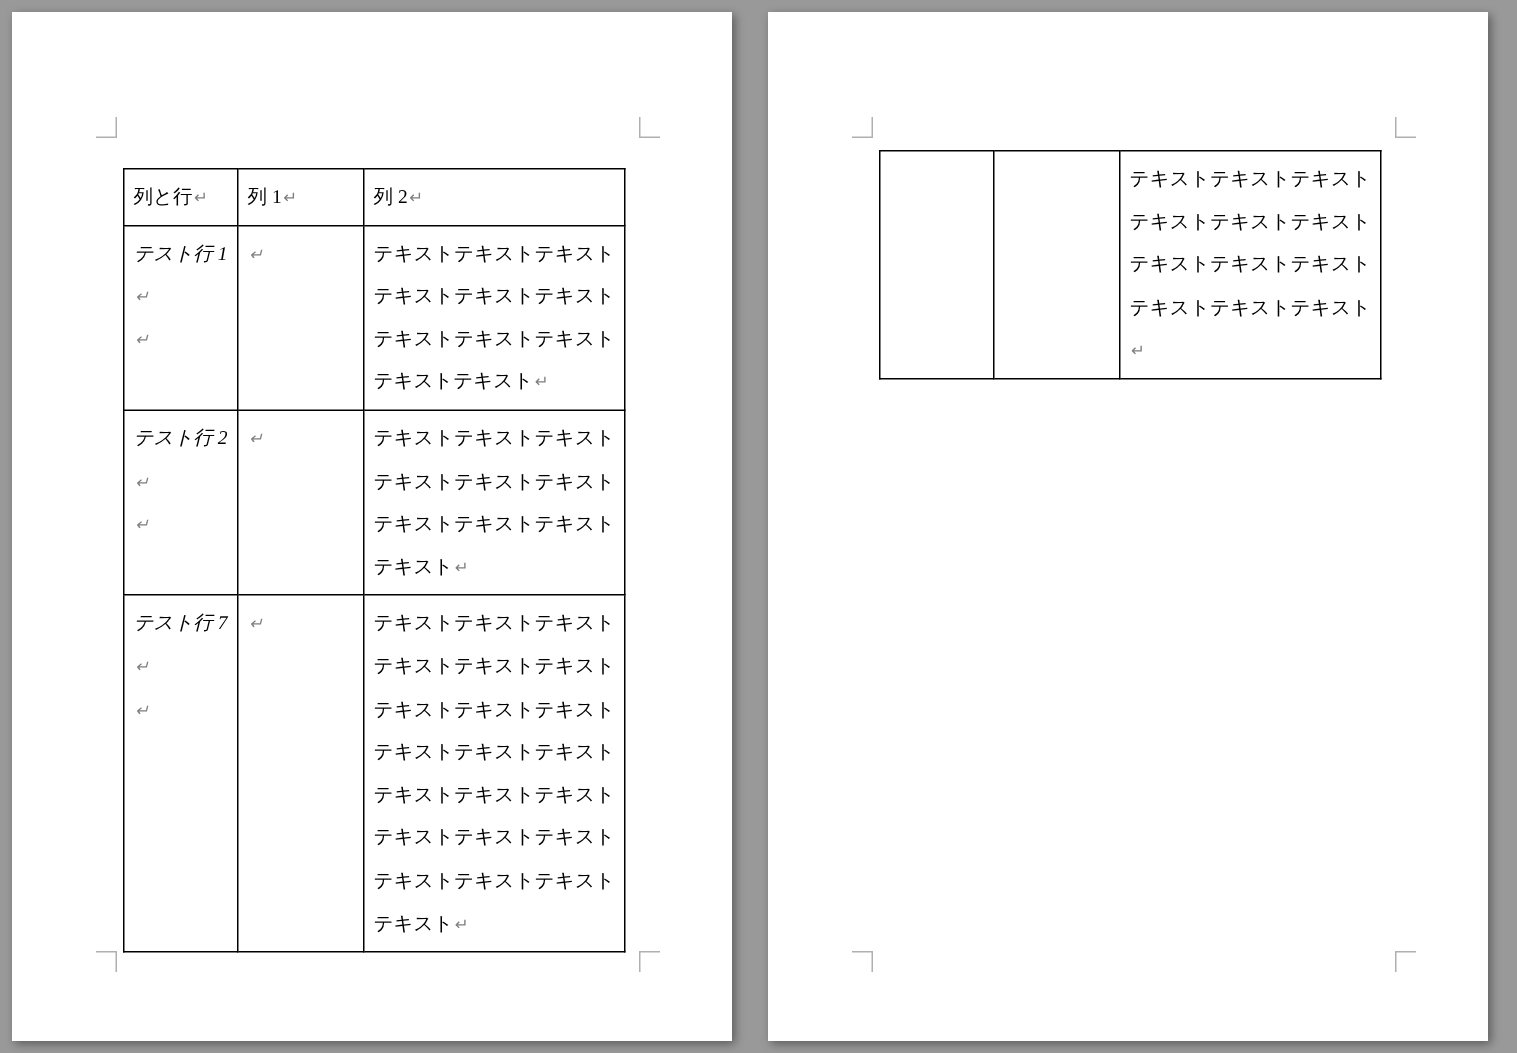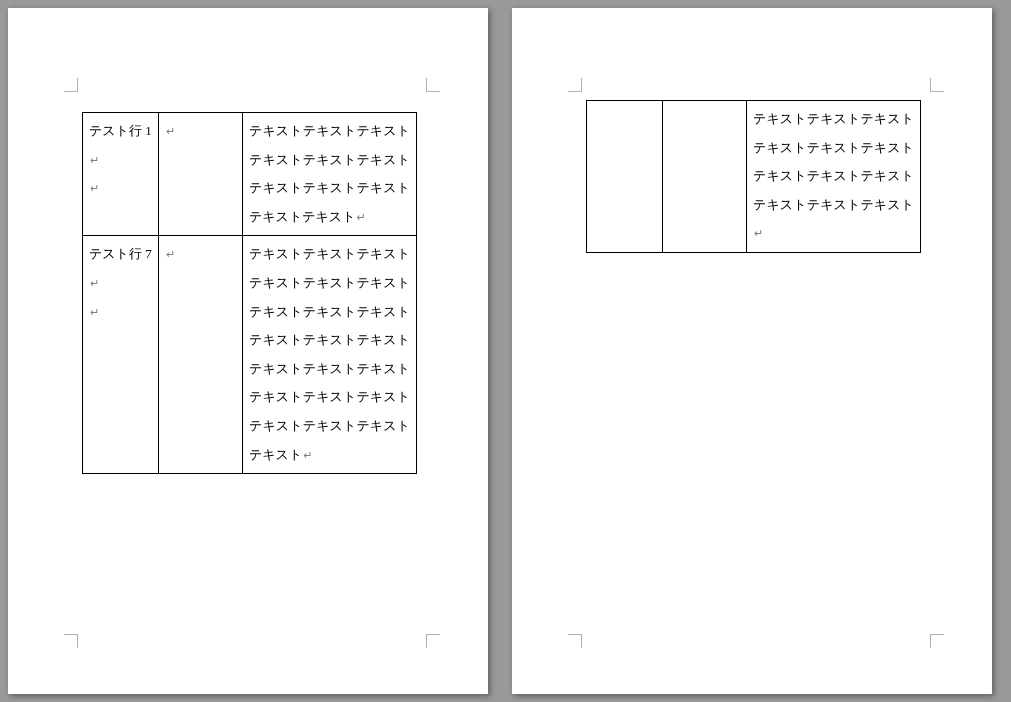--- a/index.html
+++ b/index.html
@@ -58,48 +58,71 @@
     .col-c { width: 174px; }
 
     .para-mark {
       font-family: Arial, sans-serif;
       color: #808080;
       font-size: 11px;
       vertical-align: baseline;
       margin-left: 1px;
     }
     .cell-inner { display: block; }
-    .rowline { display: block; line-height: 2.2; }
+    .rowline { display: block; line-height: 2.2; font-style: italic; }
     .celltext { word-break: break-all; text-align: justify; }
   </style>
 </head>
 <body>
 
 <div class="page page1">
   <div class="corner tl"></div>
   <div class="corner tr"></div>
   <div class="corner bl"></div>
   <div class="corner br"></div>
 
   <table class="doc-table">
     <tbody>
+        <tr>
+      <td class="col-a">
+        <span class="cell-inner"><span>列と行</span><span class="para-mark">↵</span></span>
+      </td>
+      <td class="col-b">
+        <span class="cell-inner"><span>列 1</span><span class="para-mark">↵</span></span>
+      </td>
+      <td class="col-c">
+        <span class="cell-inner"><span>列 2</span><span class="para-mark">↵</span></span>
+      </td>
+    </tr>
 
     <tr>
       <td class="col-a">
         <span class="rowline"><span>テスト行 1</span><span class="para-mark">↵</span></span>
         <span class="rowline"><span class="para-mark">↵</span></span>
       </td>
       <td class="col-b">
         <span class="rowline"><span class="para-mark">↵</span></span>
       </td>
       <td class="col-c celltext">
         <span>テキストテキストテキストテキストテキストテキストテキストテキストテキストテキストテキスト</span><span class="para-mark">↵</span>
       </td>
     </tr>
 
+    <tr>
+      <td class="col-a">
+        <span class="rowline"><span>テスト行 2</span><span class="para-mark">↵</span></span>
+        <span class="rowline"><span class="para-mark">↵</span></span>
+      </td>
+      <td class="col-b">
+        <span class="rowline"><span class="para-mark">↵</span></span>
+      </td>
+      <td class="col-c celltext">
+        <span>テキストテキストテキストテキストテキストテキストテキストテキストテキストテキスト</span><span class="para-mark">↵</span>
+      </td>
+    </tr>
 
     <tr>
       <td class="col-a">
         <span class="rowline"><span>テスト行 7</span><span class="para-mark">↵</span></span>
         <span class="rowline"><span class="para-mark">↵</span></span>
       </td>
       <td class="col-b">
         <span class="rowline"><span class="para-mark">↵</span></span>
       </td>
       <td class="col-c celltext">

